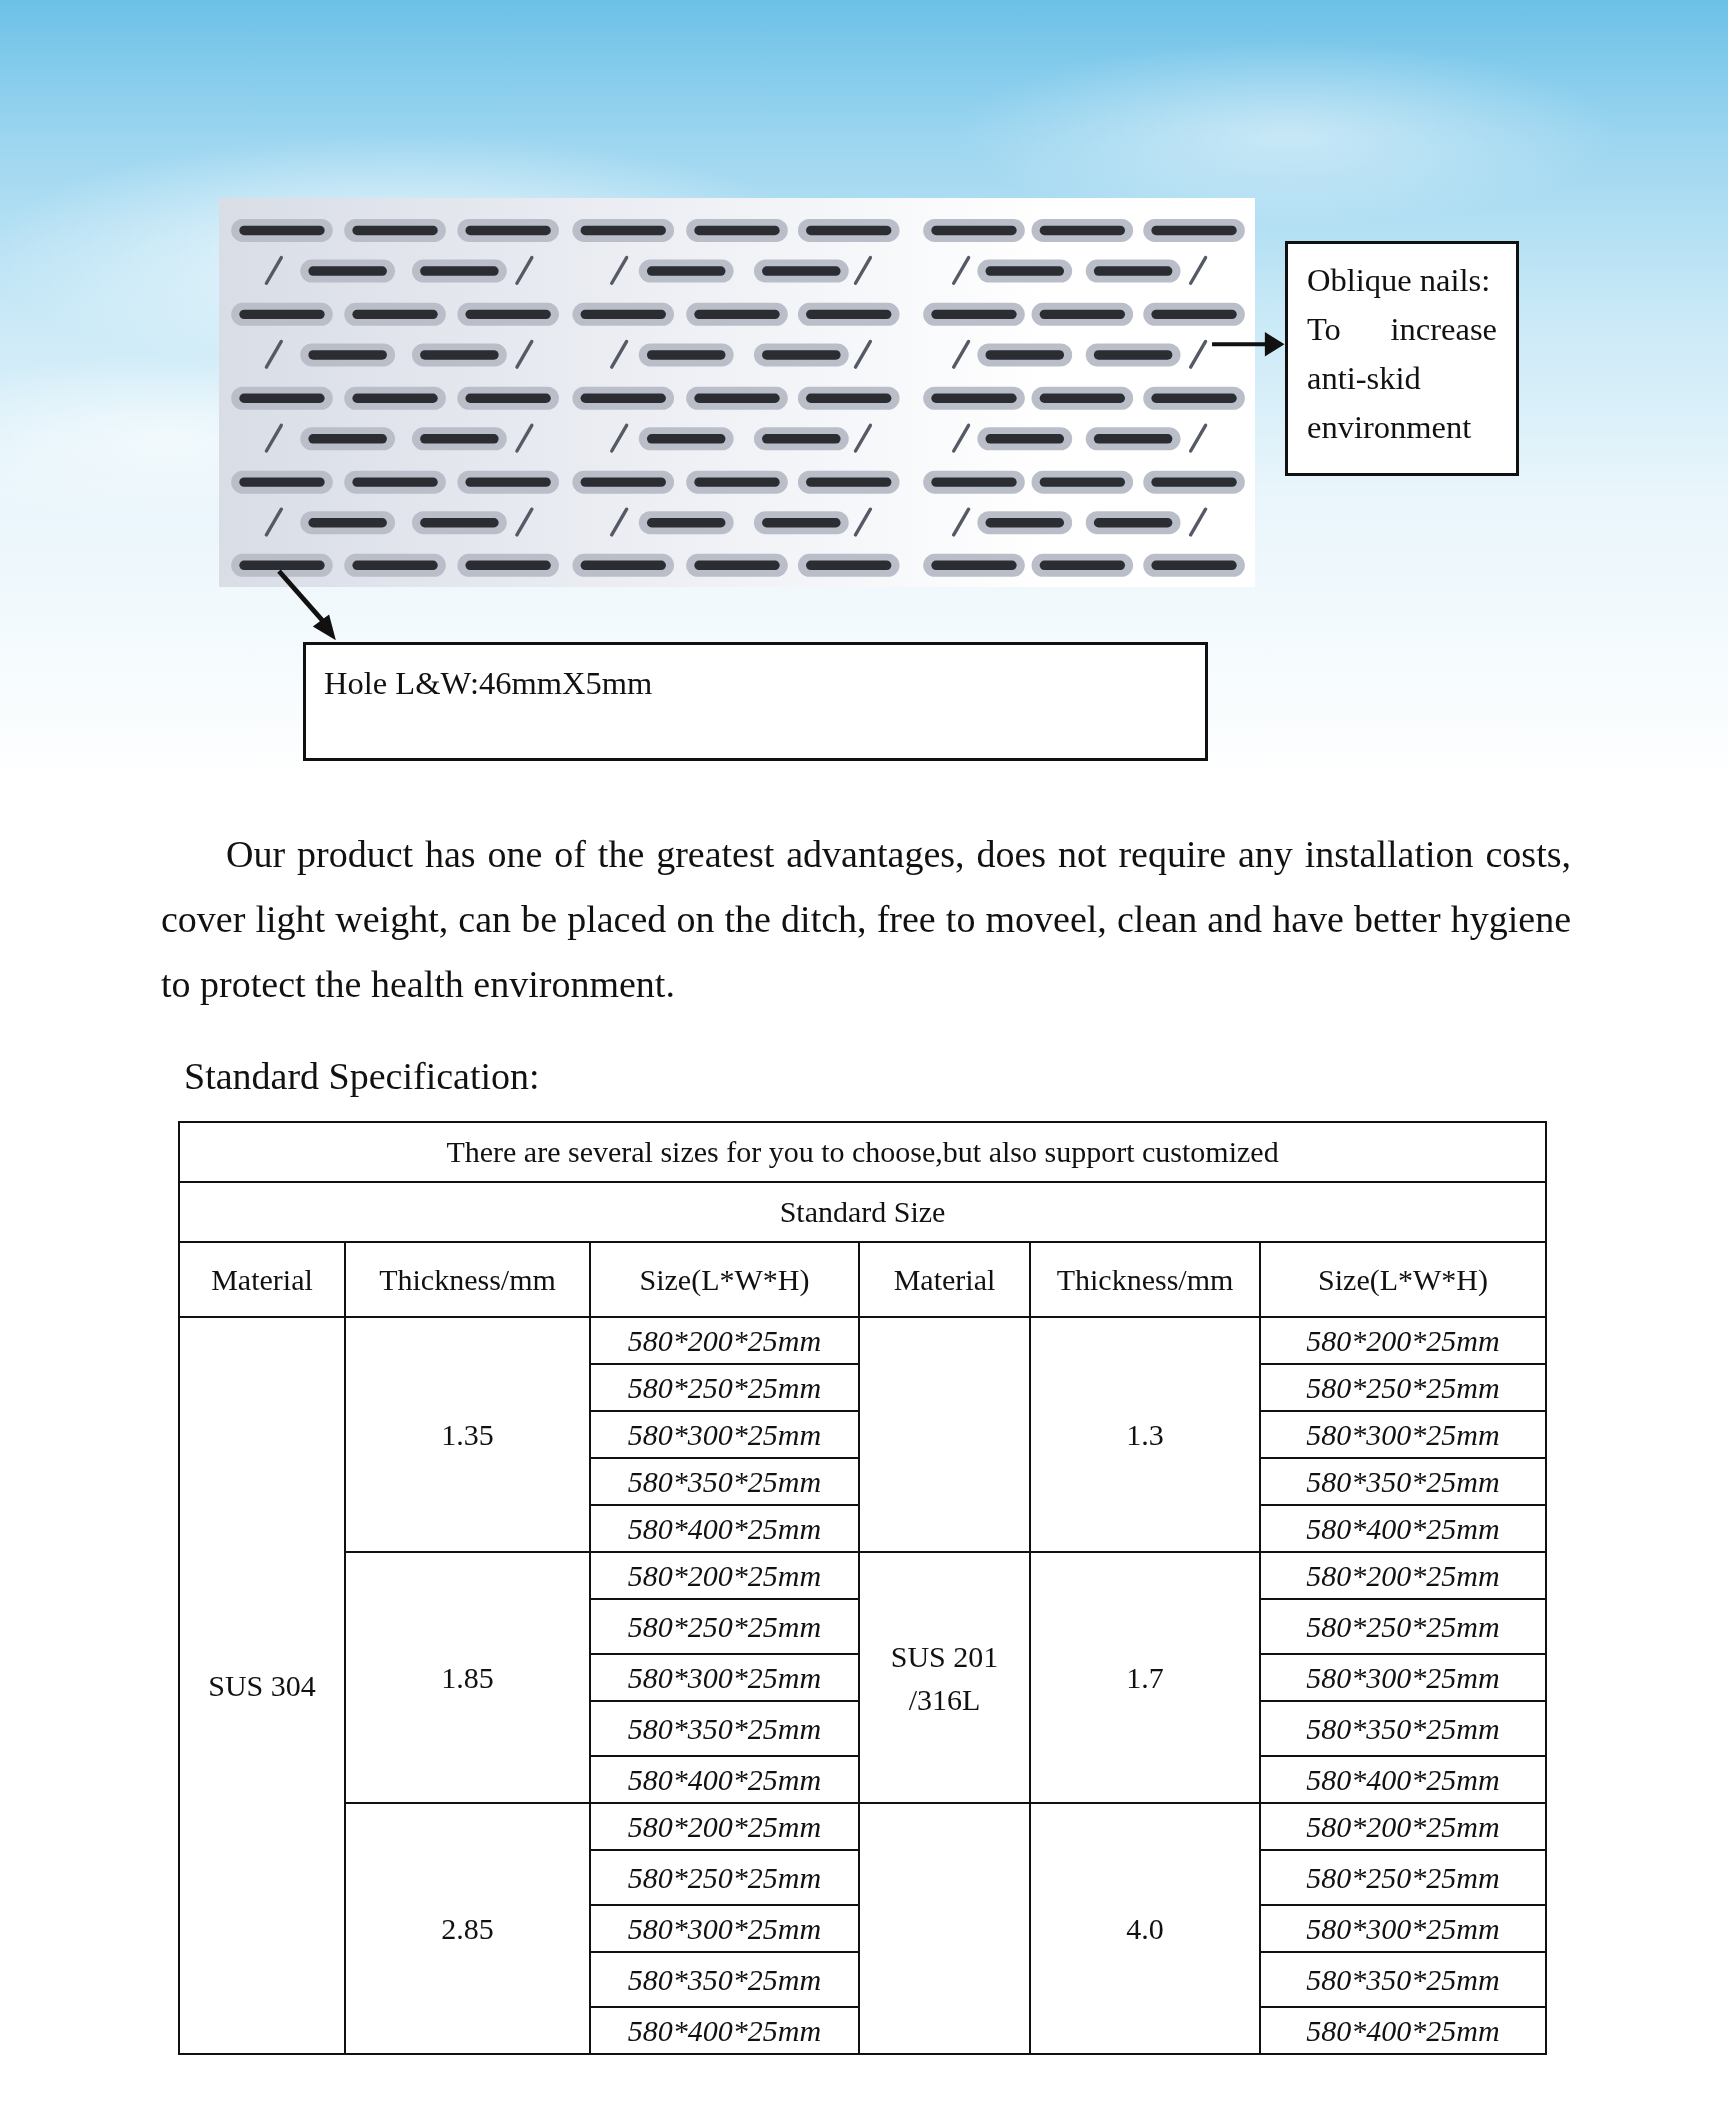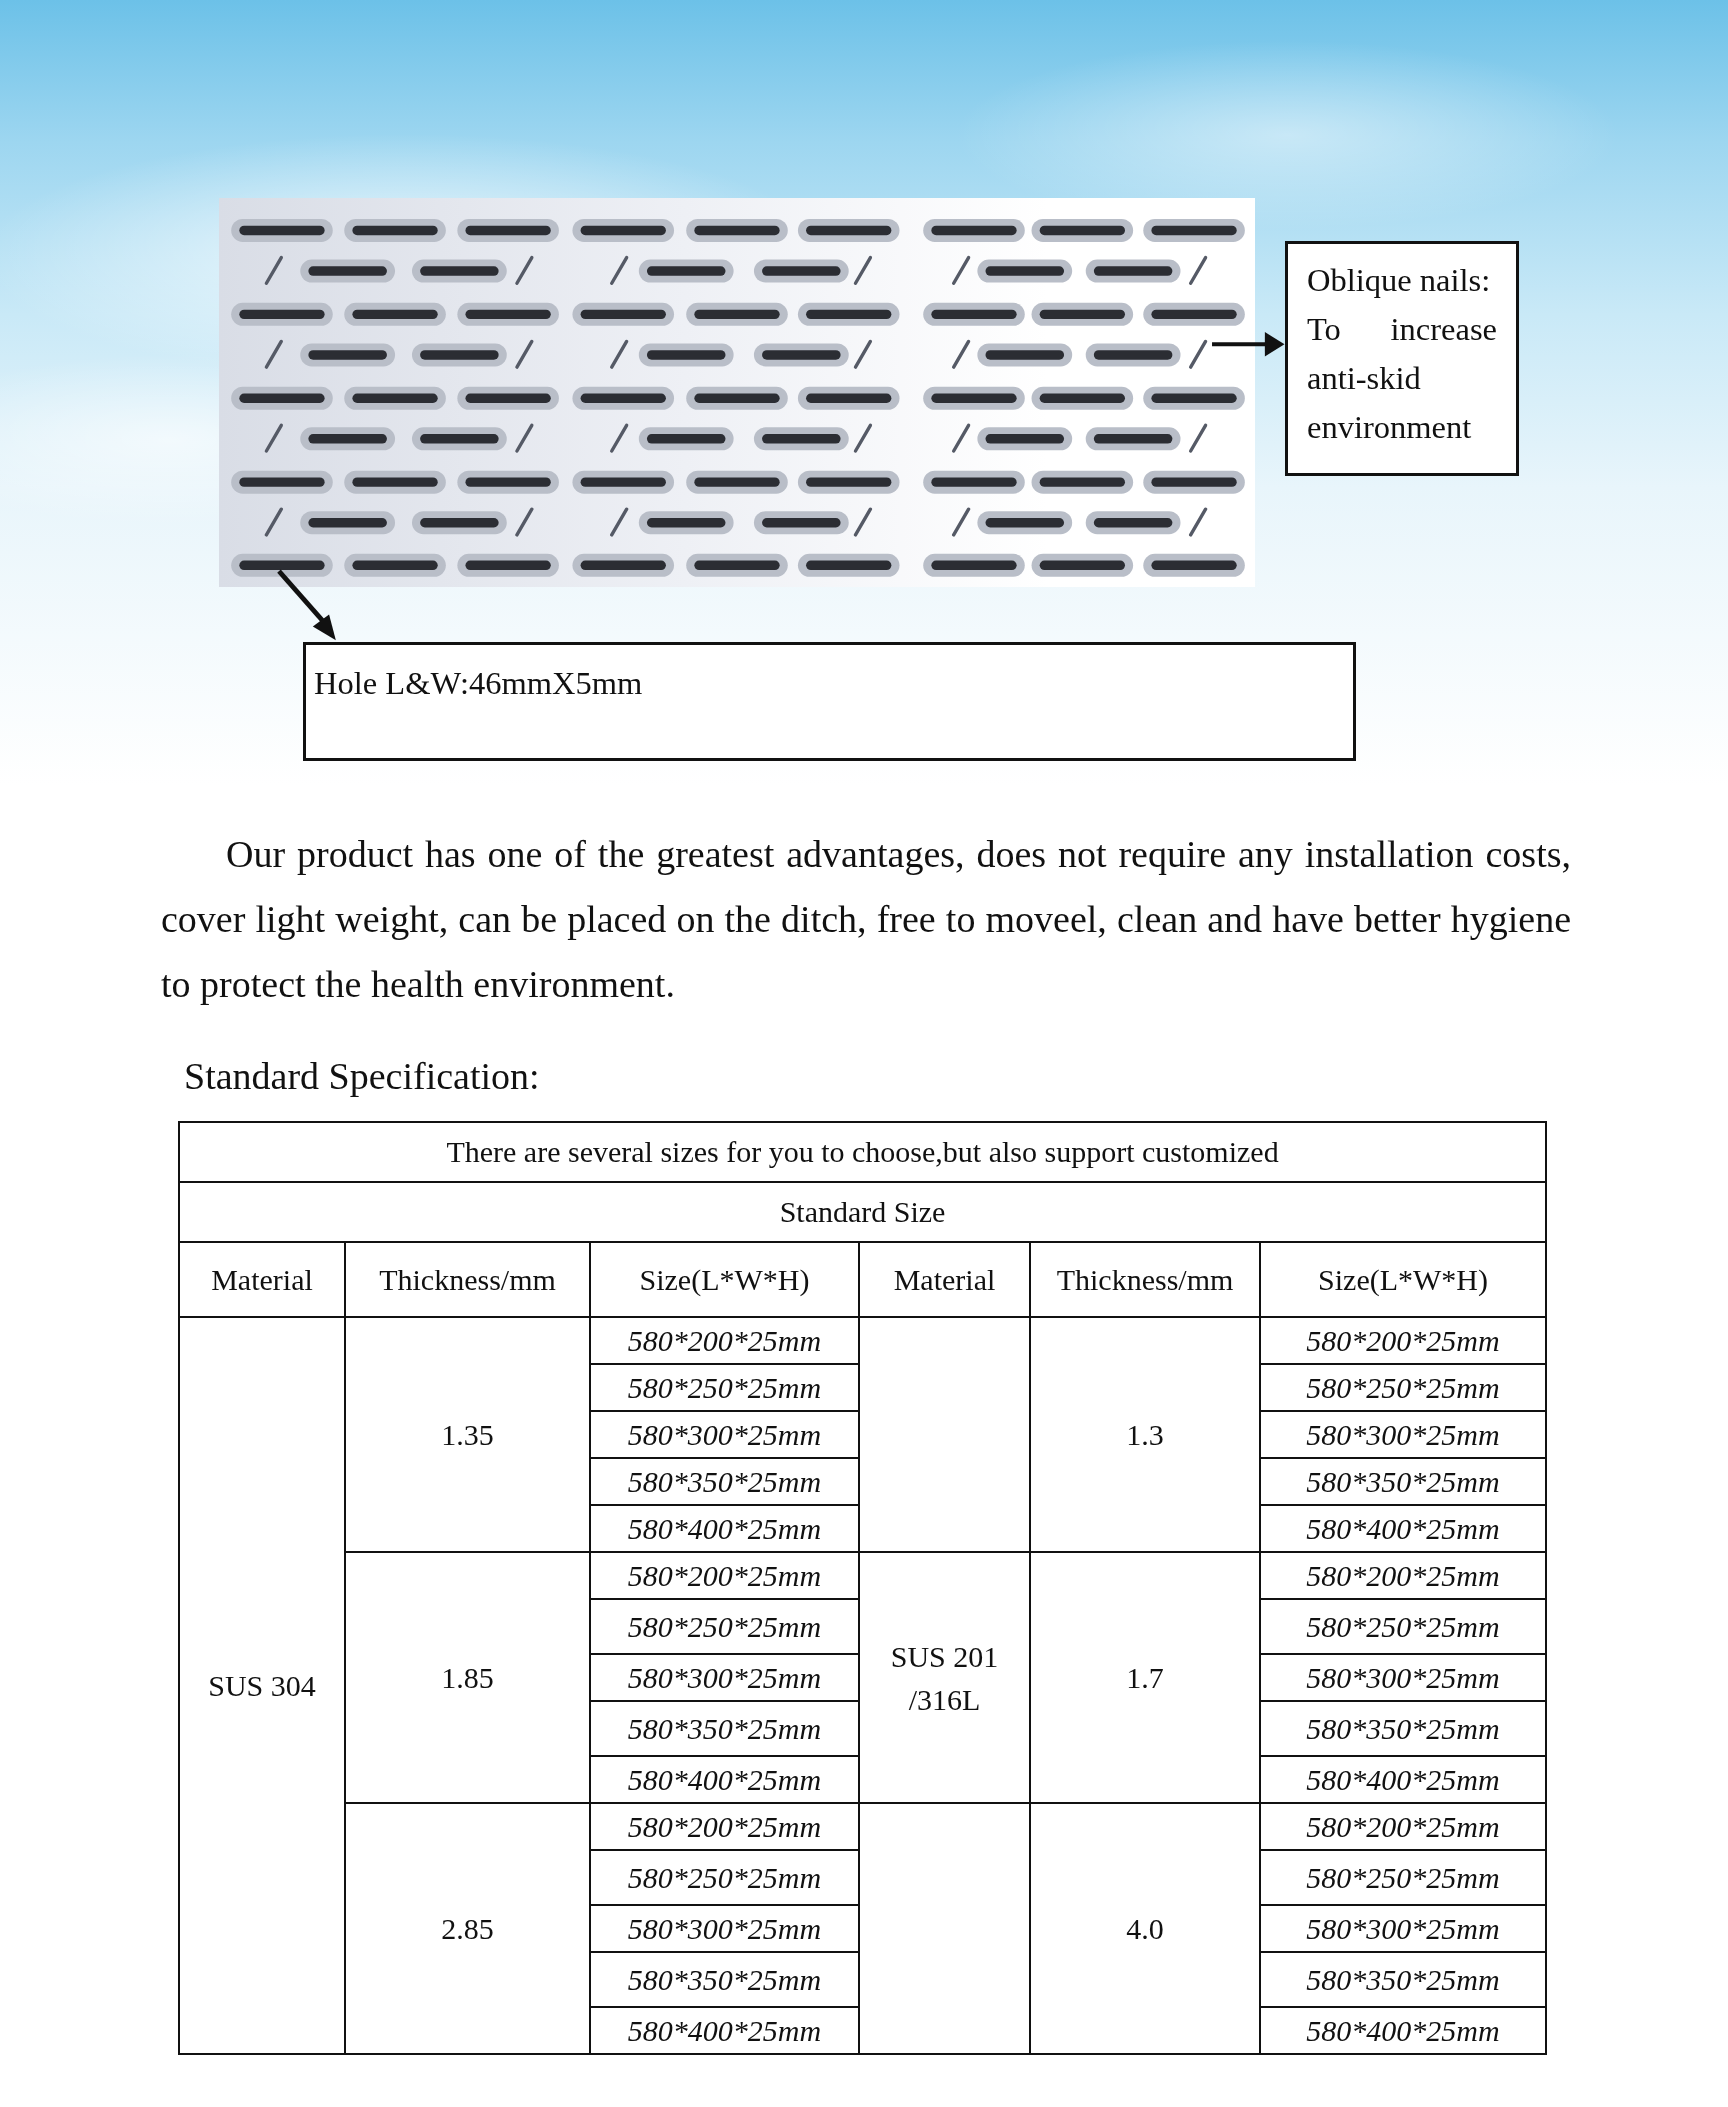--- a/index.html
+++ b/index.html
@@ -25,22 +25,22 @@
 
   .callout {
     position: absolute; background: #fff; border: 3.4px solid #111; box-sizing: border-box;
   }
   .callout-right {
     left: 1285px; top: 241px; width: 234px; height: 235px;
     padding: 12px 19px; font-size: 32.5px; line-height: 49px;
   }
   .callout-right .line2 { display: flex; justify-content: space-between; text-align: center; }
   .callout-bottom {
-    left: 303px; top: 642px; width: 1053px; height: 119px;
-    padding: 15px 8px; font-size: 32.5px; line-height: 47px;
+    left: 303px; top: 642px; width: 905px; height: 119px;
+    padding: 15px 18px; font-size: 32.5px; line-height: 47px;
   }
   .arrows { position: absolute; left: 0; top: 0; width: 1728px; height: 786px; pointer-events: none; }
 
   .para {
     position: absolute; left: 161px; top: 822px; width: 1410px;
     font-size: 38px; line-height: 65px; text-align: justify; text-align-last: left;
   }
   .para .indent { display: inline-block; width: 65px; }
 
   .spec-heading {

